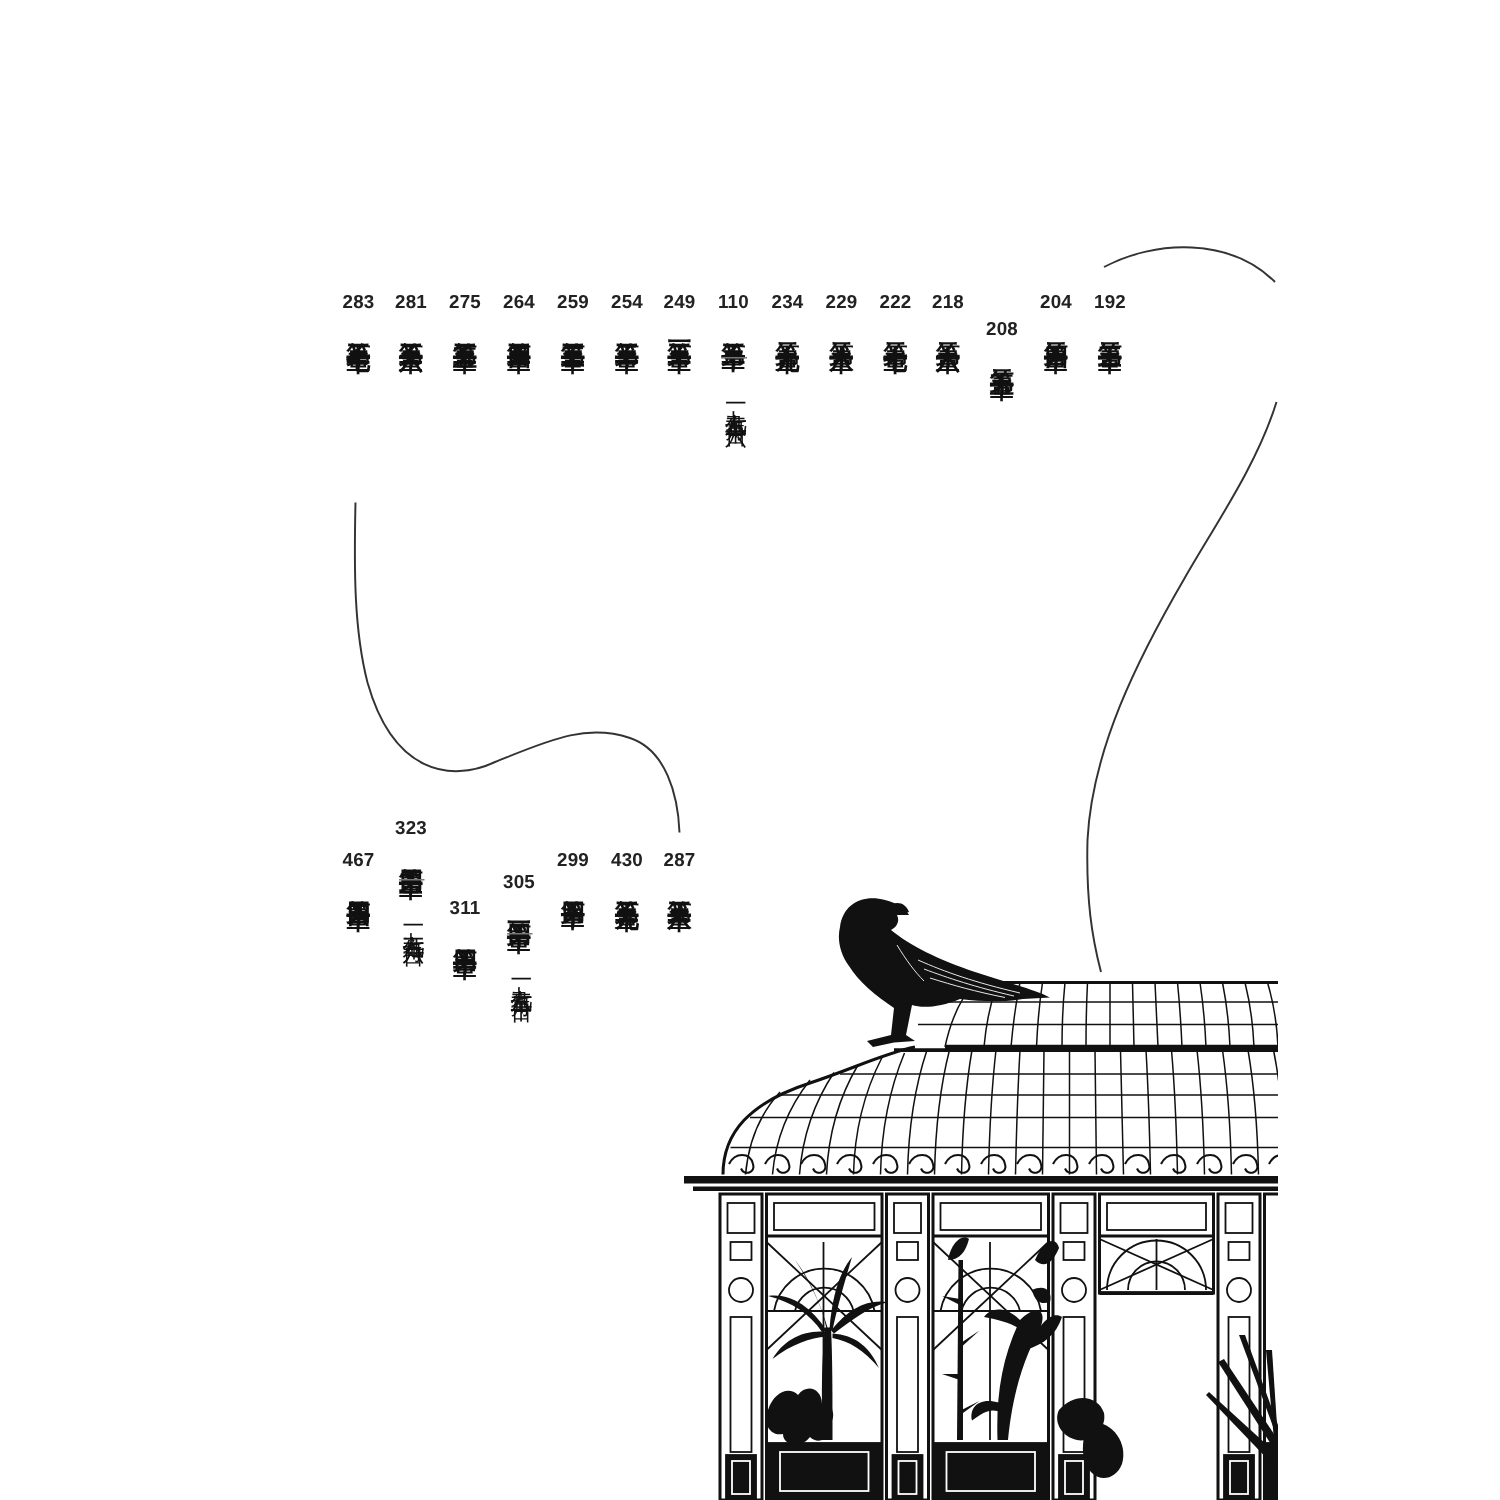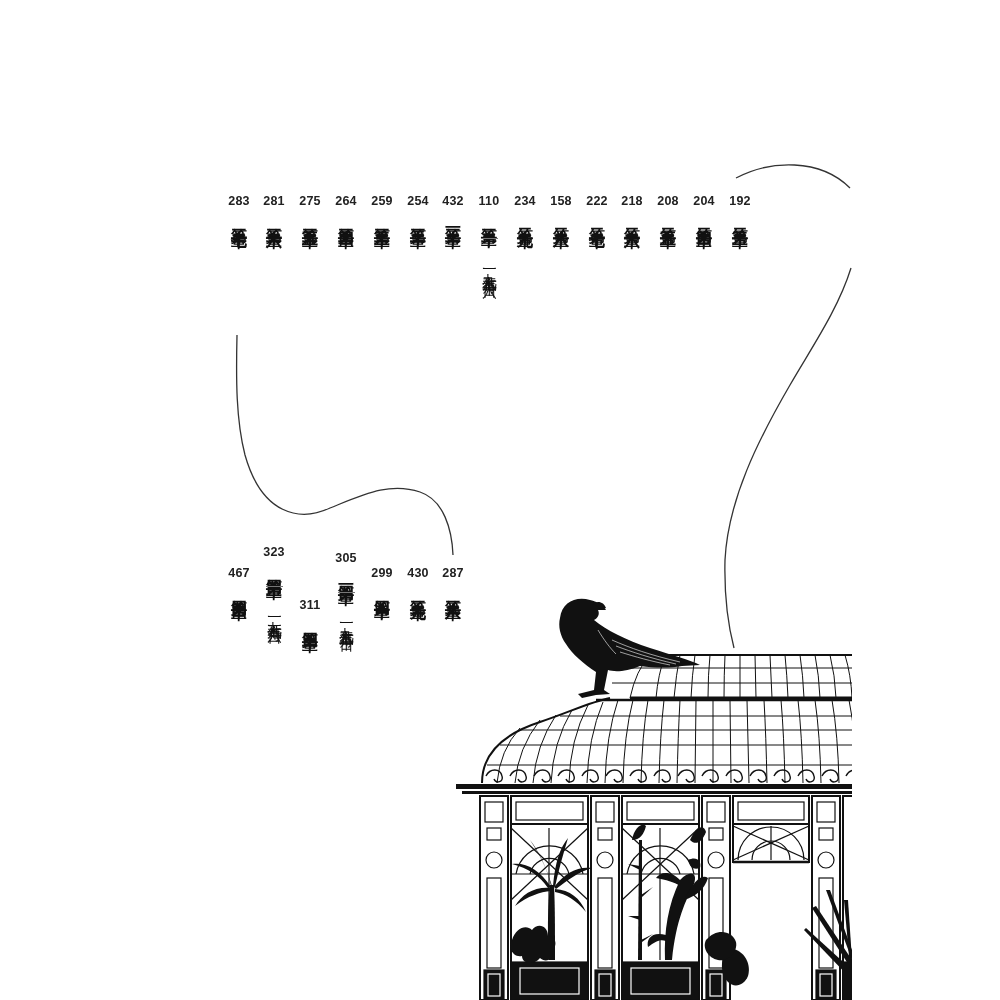--- a/index.html
+++ b/index.html
@@ -28,48 +28,48 @@
   </svg>
 
   <div class="col" style="left:722px;top:193px">
     <div class="pg">192</div>
     <div class="title">第二十三章</div>
   </div>
   <div class="col" style="left:686px;top:193px">
     <div class="pg">204</div>
     <div class="title">第二十四章</div>
   </div>
-  <div class="col" style="left:650px;top:193px">
+  <div class="col" style="left:650px;top:211px">
     <div class="pg">208</div>
     <div class="title">第二十五章</div>
   </div>
   <div class="col" style="left:614px;top:193px">
     <div class="pg">218</div>
     <div class="title">第二十六章</div>
   </div>
   <div class="col" style="left:579px;top:193px">
     <div class="pg">222</div>
     <div class="title">第二十七章</div>
   </div>
   <div class="col" style="left:543px;top:193px">
-    <div class="pg">158</div>
+    <div class="pg">229</div>
     <div class="title">第二十八章</div>
   </div>
   <div class="col" style="left:507px;top:193px">
     <div class="pg">234</div>
     <div class="title">第二十九章</div>
   </div>
   <div class="col" style="left:471px;top:193px">
     <div class="pg">110</div>
     <div class="title">第三十章</div>
     <div class="dash" style="margin-top:18px"></div>
     <div class="date" style="margin-top:22px">一九六七年三月十六日</div>
   </div>
   <div class="col" style="left:435px;top:193px">
-    <div class="pg">432</div>
+    <div class="pg">249</div>
     <div class="title">第三十一章</div>
   </div>
   <div class="col" style="left:400px;top:193px">
     <div class="pg">254</div>
     <div class="title">第三十二章</div>
   </div>
   <div class="col" style="left:364px;top:193px">
     <div class="pg">259</div>
     <div class="title">第三十三章</div>
   </div>
@@ -95,21 +95,21 @@
     <div class="title">第三十八章</div>
   </div>
   <div class="col" style="left:400px;top:565px">
     <div class="pg">430</div>
     <div class="title">第三十九章</div>
   </div>
   <div class="col" style="left:364px;top:565px">
     <div class="pg">299</div>
     <div class="title">第四十章</div>
   </div>
-  <div class="col" style="left:328px;top:550px">
+  <div class="col" style="left:328px;top:580px">
     <div class="pg">305</div>
     <div class="title">第四十一章</div>
     <div class="dash" style="margin-top:14px"></div>
     <div class="date" style="margin-top:22px">一九六七年三月二十日</div>
   </div>
   <div class="col" style="left:292px;top:597px">
     <div class="pg">311</div>
     <div class="title">第四十二章</div>
   </div>
   <div class="col" style="left:256px;top:544px">

